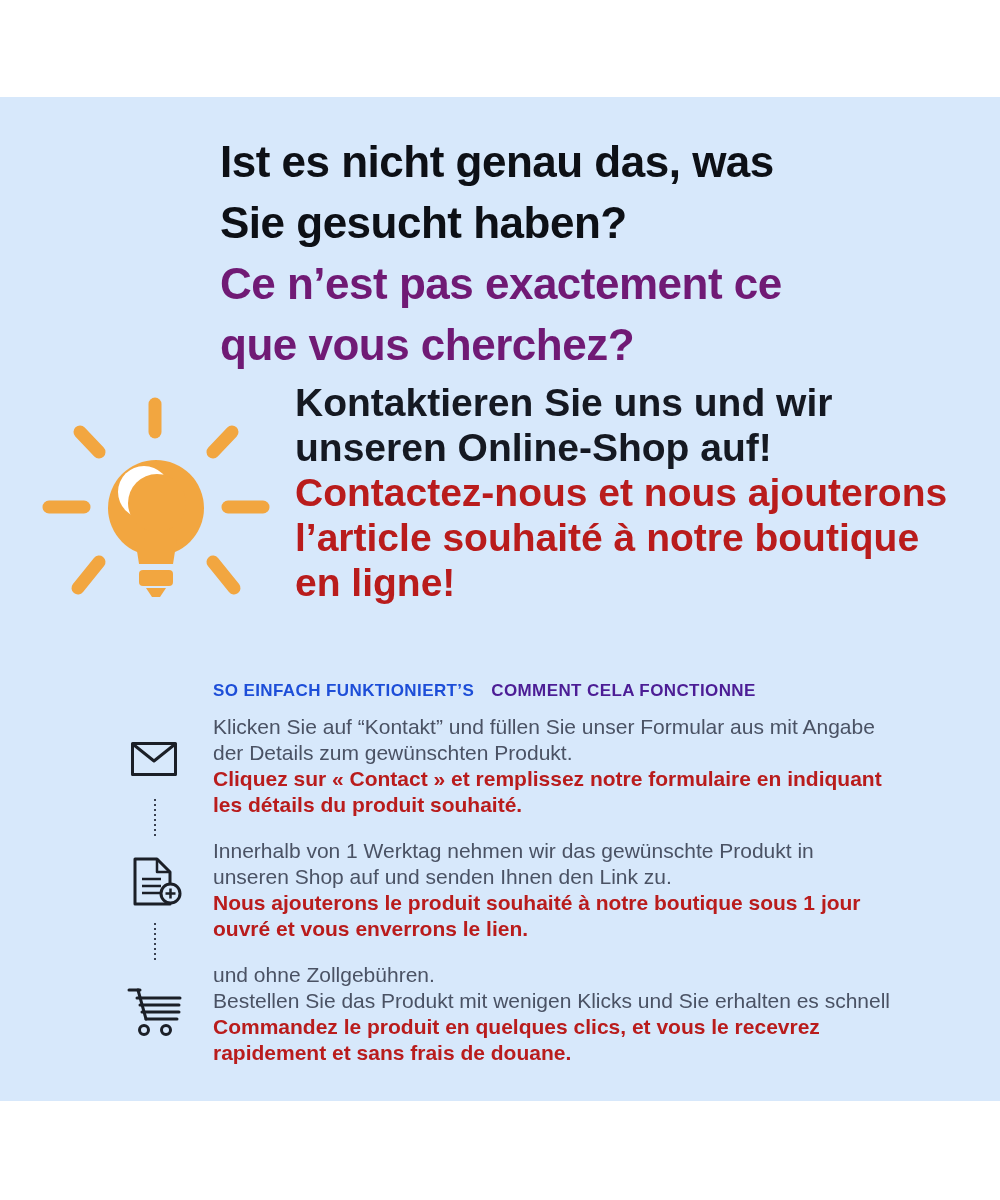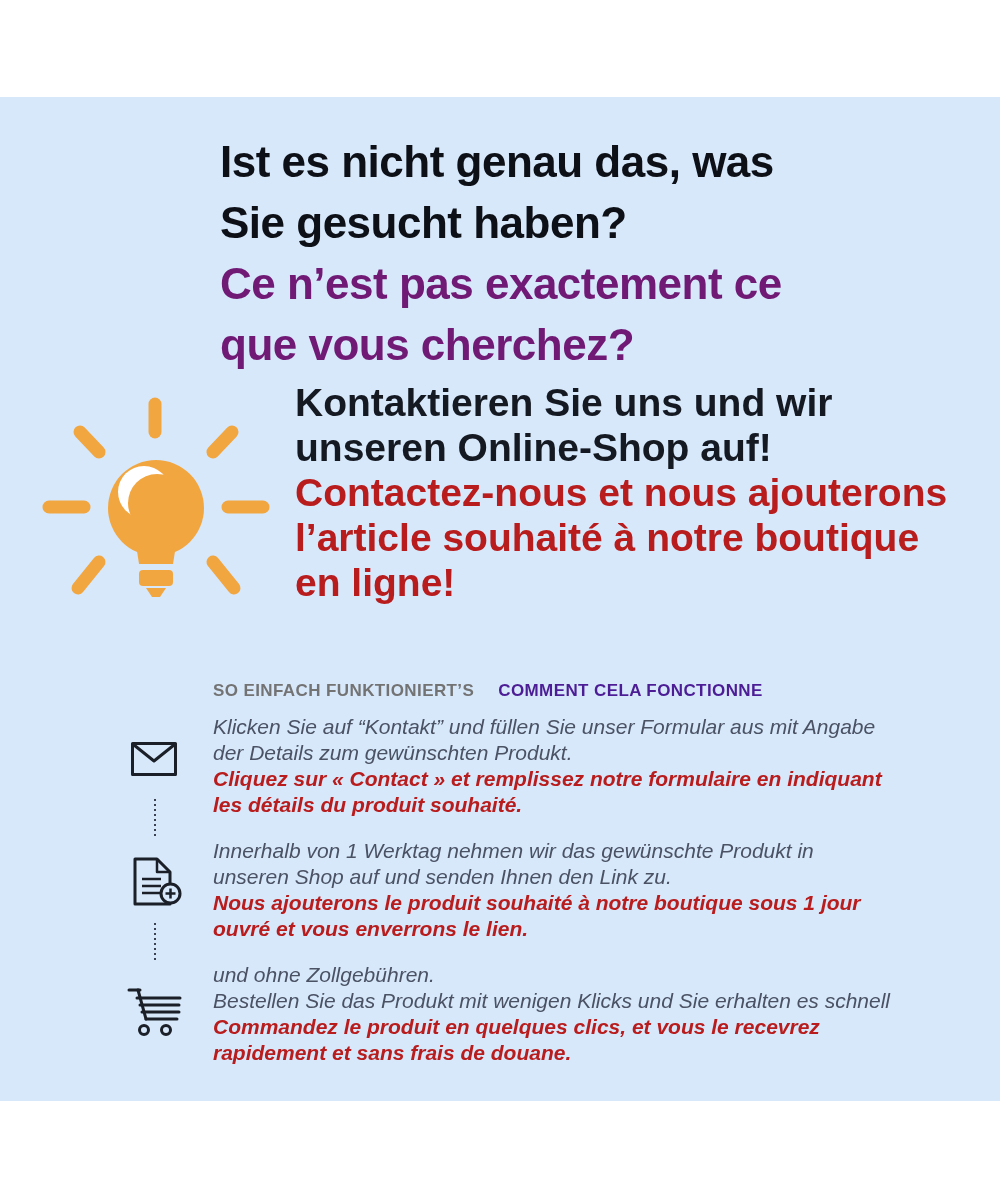--- a/index.html
+++ b/index.html
@@ -33,26 +33,26 @@
     white-space:nowrap;
   }
   .intro .de { color:#151922; }
   .intro .fr { color:#b91c1c; }
   
   .section-title {
     position:absolute; left:213px; top:681px;
     font-size:17px; font-weight:700; letter-spacing:0.4px;
     white-space:nowrap;
   }
-  .section-title .de { color:#737373; margin-right:24px; }
+  .section-title .de { color:#1d4ed8; margin-right:17px; }
   .section-title .fr { color:#4c1d95;text-align:right; }
   
   .step {
     position:absolute; left:213px;
-    font-size:21px; line-height:26px; white-space:nowrap;font-style:italic;
+    font-size:21px; line-height:26px; white-space:nowrap;
   }
   .step .de { color:#4a5264; font-weight:400; }
   .step .fr { color:#b91c1c; font-weight:700; }
   .step-1 { top:714px; }
   .step-2 { top:838px; }
   .step-3 { top:962px; }
   
   .icon { position:absolute; }
   .icon-envelope { left:131px; top:742px; }
   .icon-document { left:128px; top:857px; }

